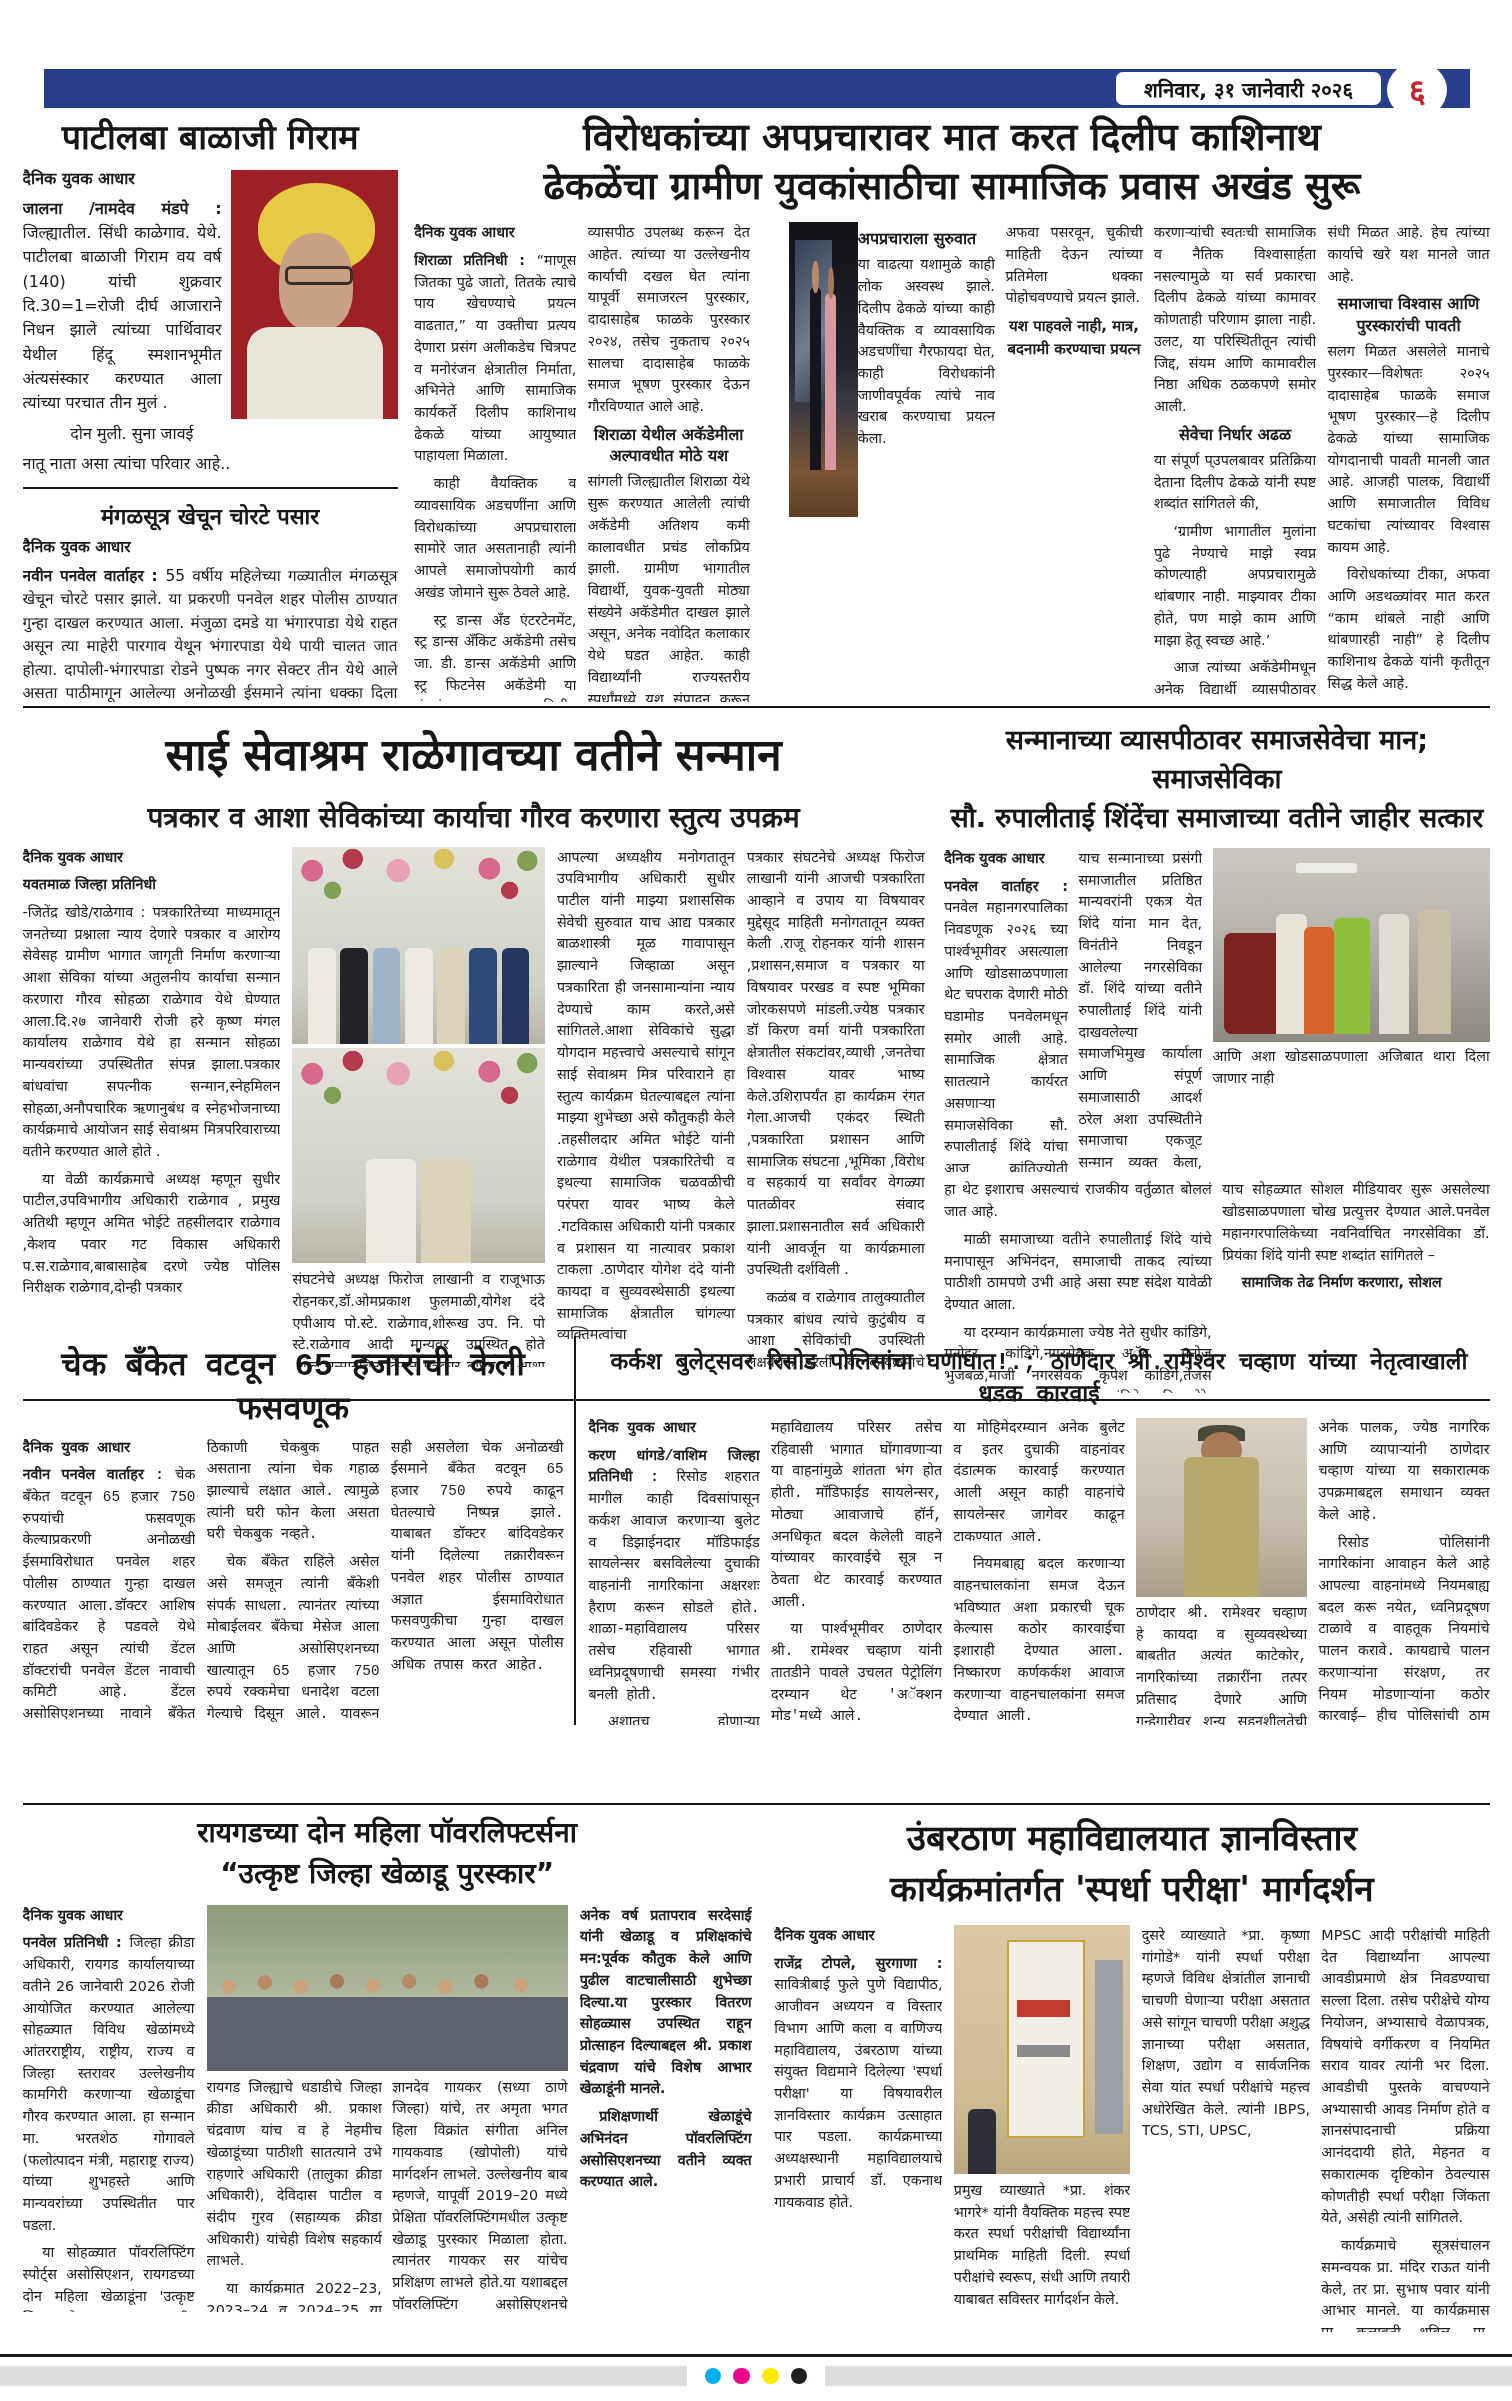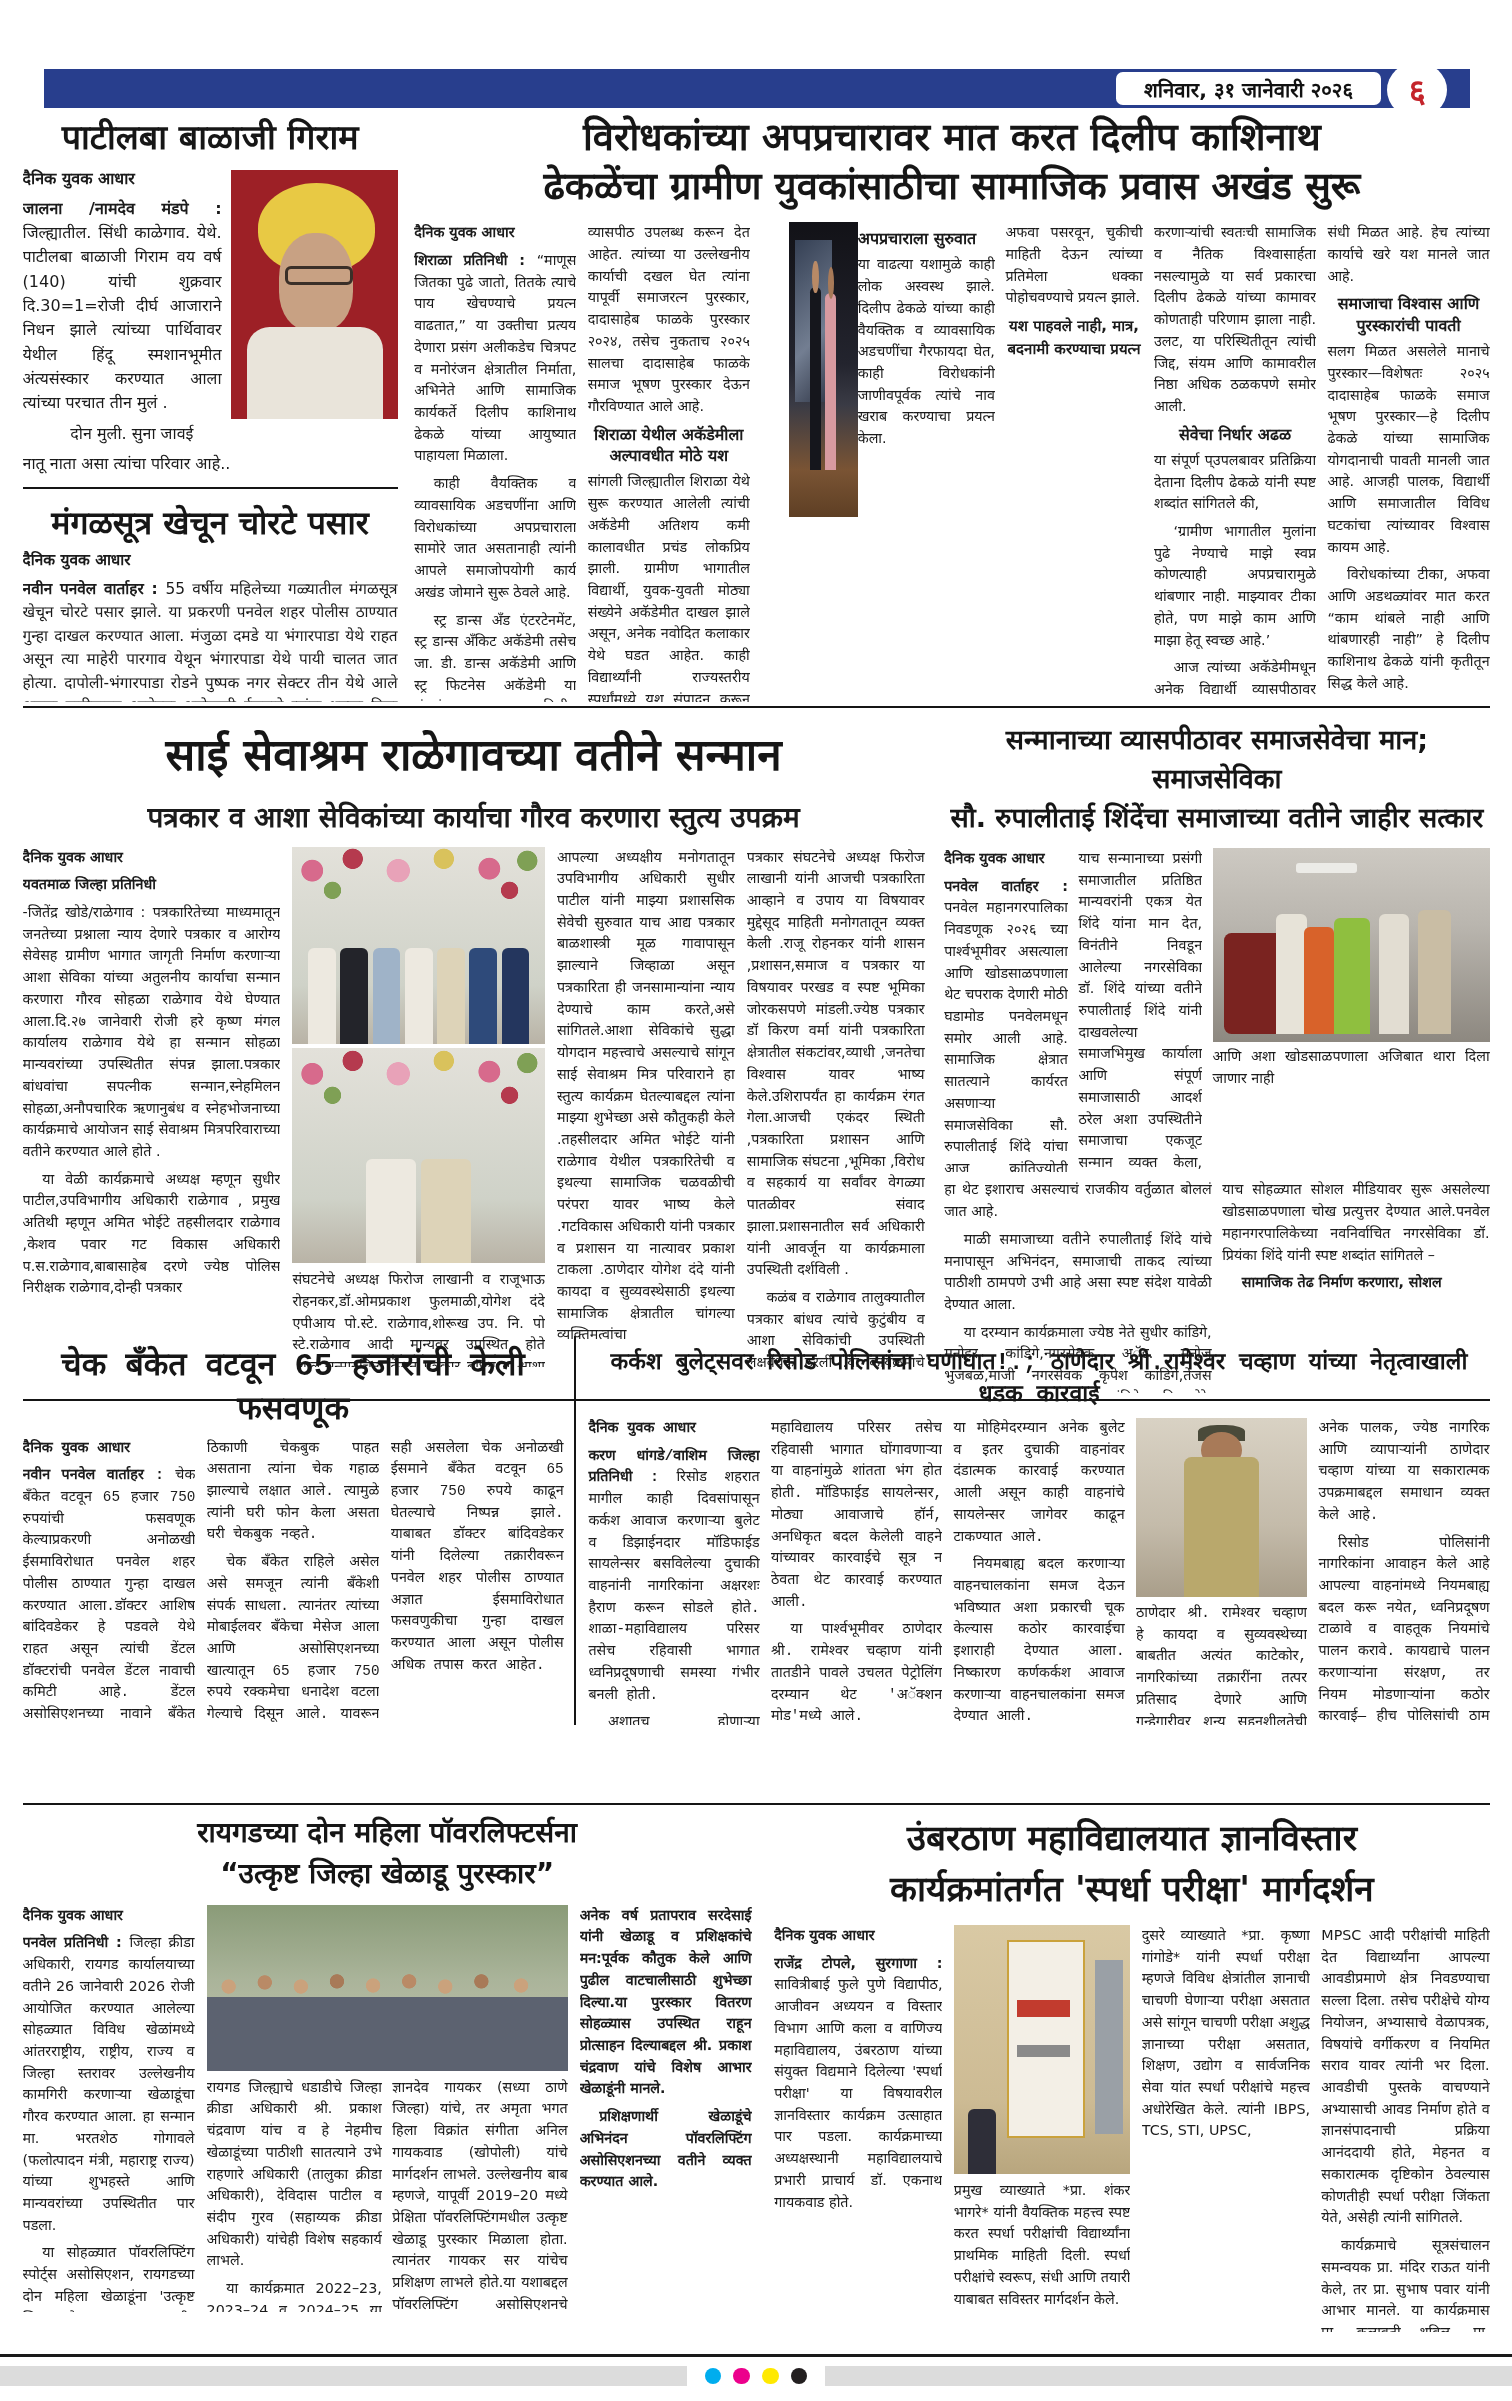--- a/index.html
+++ b/index.html
@@ -44,21 +44,21 @@
   
   #sec-top { position:absolute; left:22.6px; top:113px; width:1467px; height:589px; display:flex; gap:16.6px; }
   .leftcol { width:375px; }
   .obit-head { font-size:34px; margin:0 0 7.5px 0; }
   .obit-photo { float:right; width:167px; height:249px; margin:3px 0 6px 9px; background:#9d2026; }
   .obit-photo .turban { position:absolute; left:27px; top:13.6px; width:117px; height:90px; background:#e8c944; border-radius:50% 50% 45% 45%; }
   .obit-photo .face { position:absolute; left:48px; top:63px; width:74px; height:98px; background:#c8a183; border-radius:46% 46% 40% 40%; }
   .obit-photo .glasses { position:absolute; left:54px; top:96px; width:62px; height:13.6px; border:3px solid #3a2f28; border-radius:6px; background:transparent; }
   .obit-photo .torso { position:absolute; left:16.6px; top:157px; width:136px; height:98px; background:#e9e4da; border-radius:22.6px 22.6px 0 0; }
   .left-divider { height:2.3px; background:#151515; margin:10.5px 0; }
-  .mang-head { font-size:32px; margin:4.5px 0 6px 0; }
+  .mang-head { font-size:22px; margin:4.5px 0 6px 0; }
   
   .main-art { flex:1; display:flex; flex-direction:column; overflow:hidden; }
   .main-head { font-size:38px; line-height:1.3; margin:0 0 10.5px 0; }
   .main-cols { display:flex; gap:11.3px; flex:1; overflow:hidden; }
   .main-cols .tcol { flex:1; overflow:hidden; }
   .main-cols .midcol { flex:2.18; overflow:hidden; display:flex; flex-direction:row;margin-left:28px; }
   .stage-photo { height:295px; background:linear-gradient(180deg,#121217 0%,#23242e 48%,#3a3b45 62%,#7a5434 84%,#5e3f24 100%); margin-bottom:6px; }
   .stage-photo .screen { position:absolute; left:8%; top:6%; width:55%; height:55%; background:linear-gradient(135deg,#3d4b63,#8795ab 60%,#2e3648); opacity:.8; }
   .stage-photo .man-dark { position:absolute; left:30%; top:22%; width:17%; height:62%; background:#15161c; border-radius:9px 9px 0 0; }
   .stage-photo .man-pink { position:absolute; left:52%; top:24%; width:17%; height:60%; background:#d89aa0; border-radius:9px 9px 0 0; }

